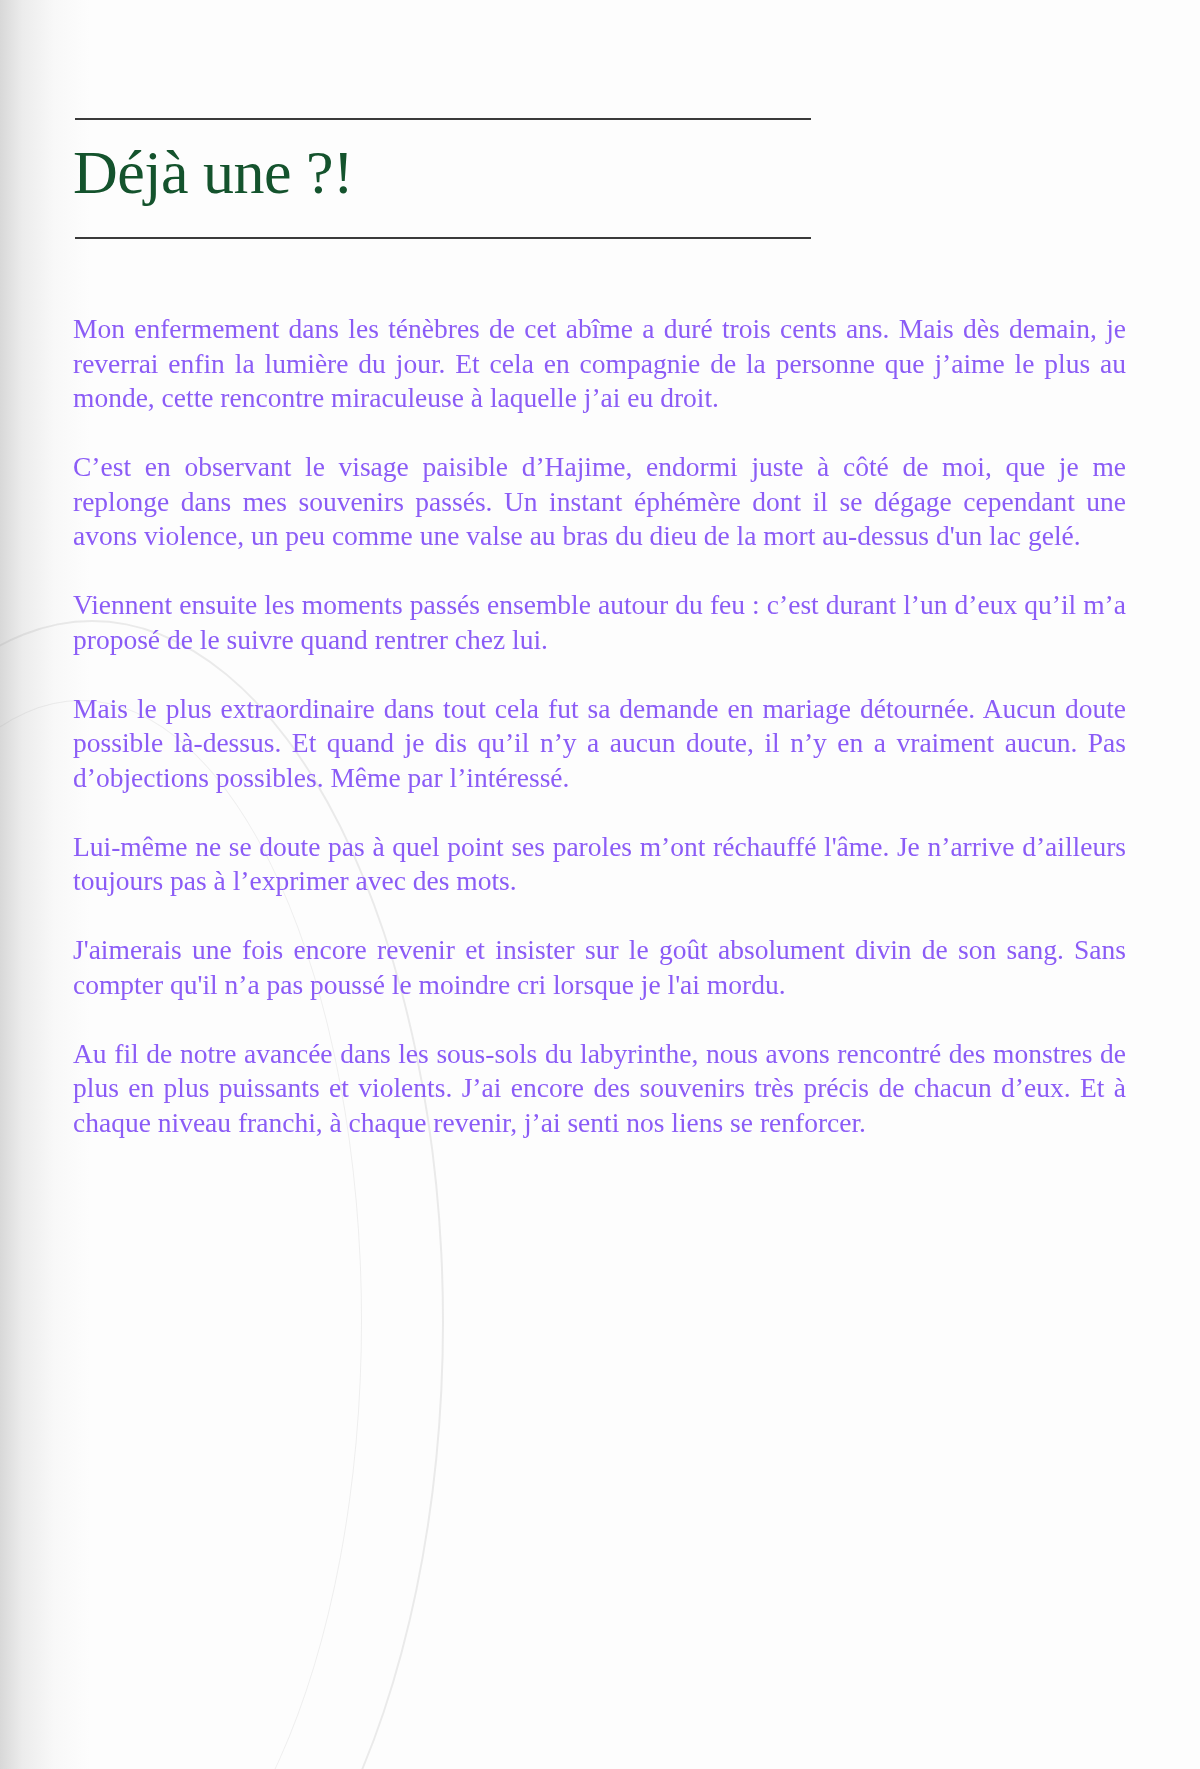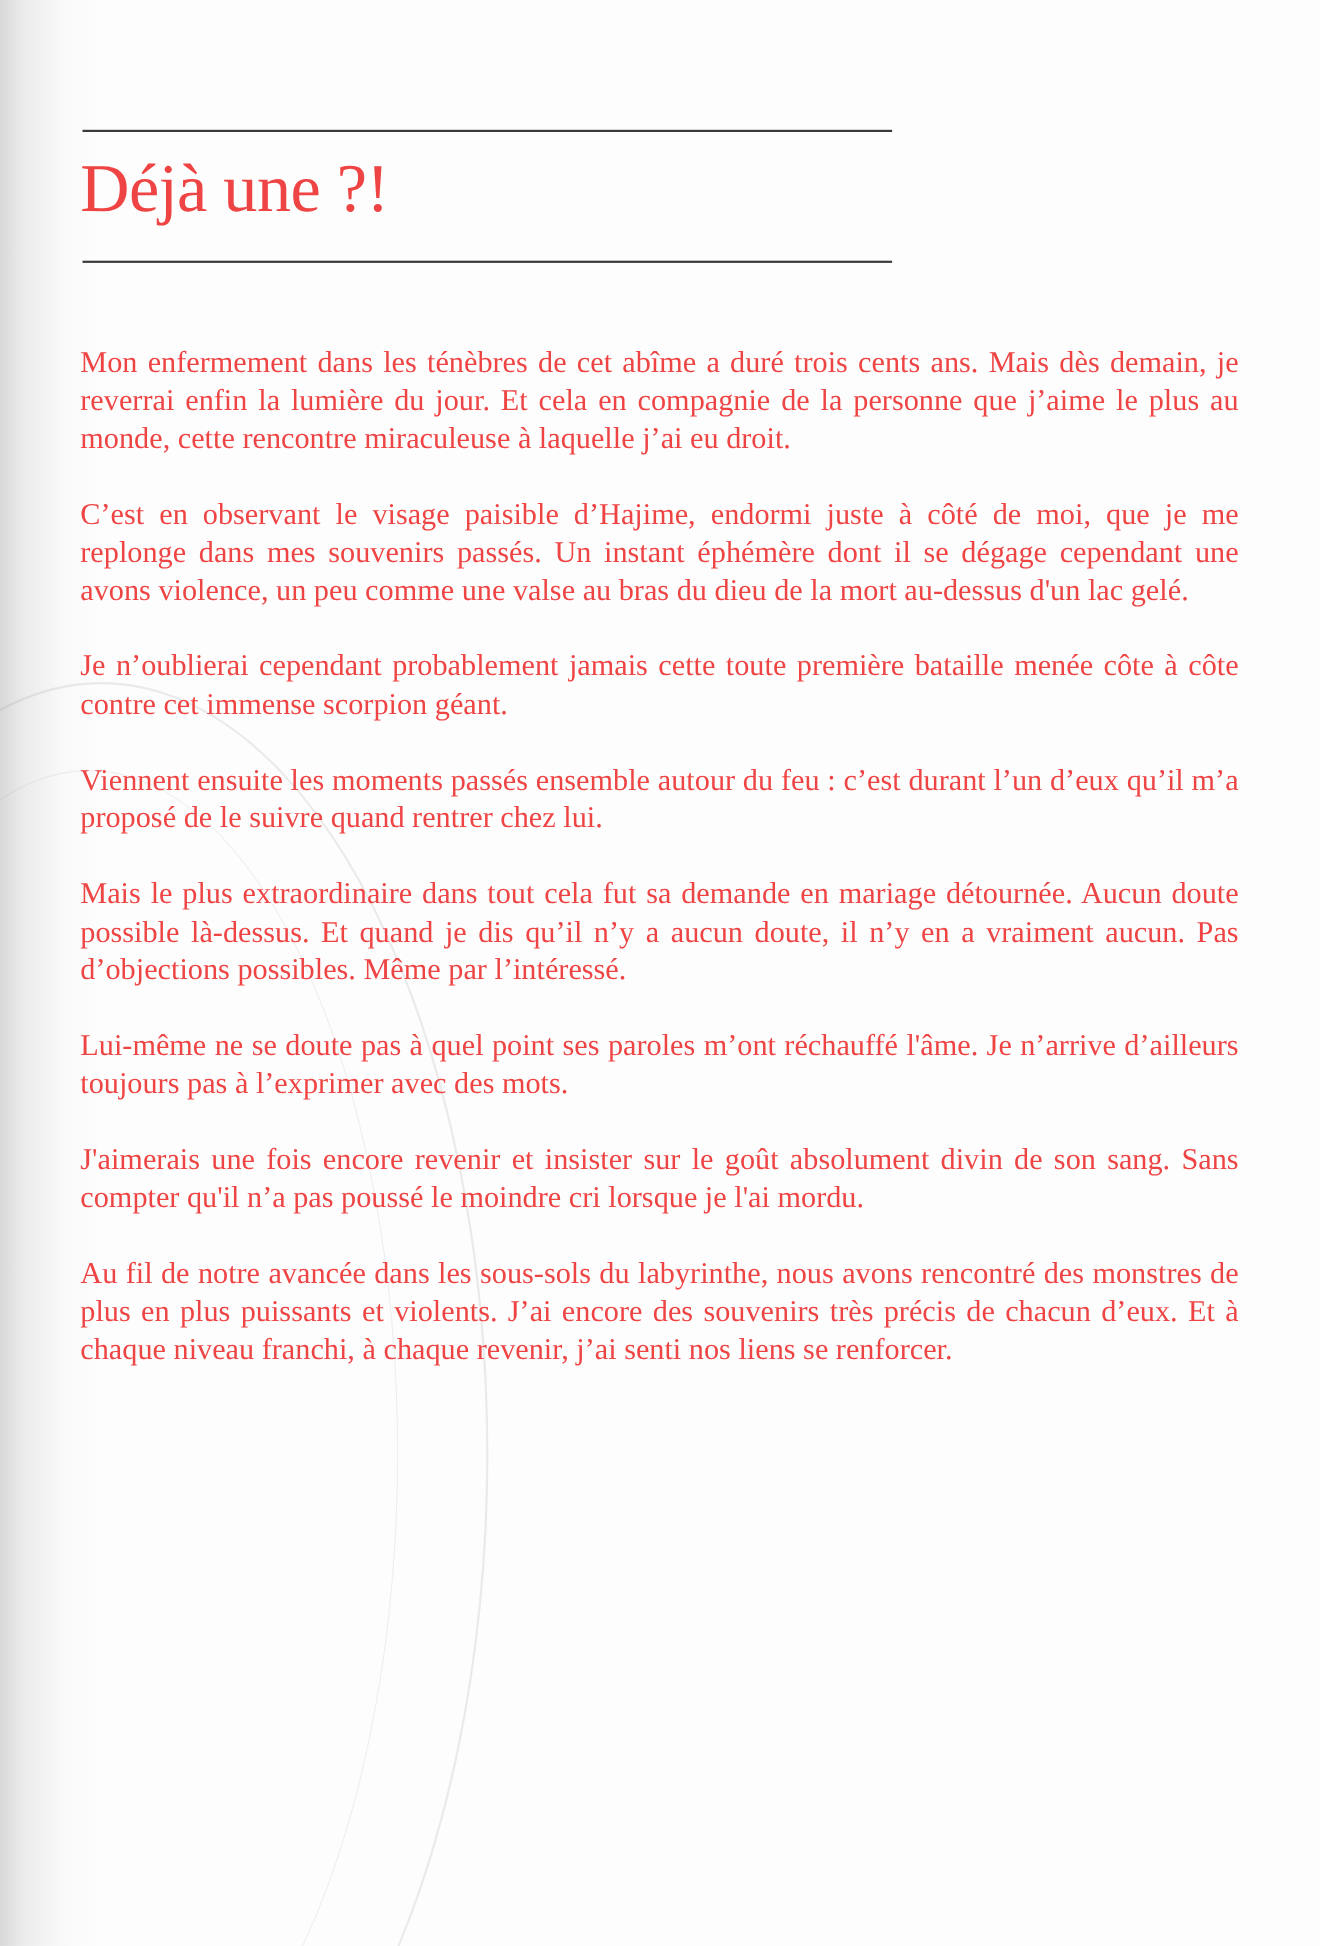--- a/index.html
+++ b/index.html
@@ -50,32 +50,32 @@
     .rule.bottom { top: 237px; }
     .title {
       position: absolute;
       top: 132px;
       left: 0;
       margin: 0;
       font-family: "Liberation Serif", "DejaVu Serif", serif;
       font-weight: normal;
       font-size: 62px;
       line-height: 80px;
-      color: #ef4444;
+      color: #14532d;
       letter-spacing: -0.5px;
     }
     .body {
       position: absolute;
       top: 312px;
       left: 0;
       width: 1053px;
       font-family: "Liberation Serif", "DejaVu Serif", serif;
       font-size: 27.5px;
       line-height: 34.5px;
-      color: #ef4444;
+      color: #8b5cf6;
     }
     .body p {
       margin: 0 0 34.5px 0;
       text-align: justify;
       text-align-last: left;
     }
   </style>
 </head>
 <body>
 
@@ -84,20 +84,19 @@
 <div class="bleed two"></div>
 
 <div class="page">
   <div class="rule top"></div>
   <h1 class="title">Déjà une ?!</h1>
   <div class="rule bottom"></div>
 
   <div class="body">
     <p>Mon enfermement dans les ténèbres de cet abîme a duré trois cents ans. Mais dès demain, je reverrai enfin la lumière du jour. Et cela en compagnie de la personne que j’aime le plus au monde, cette rencontre miraculeuse à laquelle j’ai eu droit.</p>
     <p>C’est en observant le visage paisible d’Hajime, endormi juste à côté de moi, que je me replonge dans mes souvenirs passés. Un instant éphémère dont il se dégage cependant une avons violence, un peu comme une valse au bras du dieu de la mort au-dessus d'un lac gelé.</p>
-    <p>Je n’oublierai cependant probablement jamais cette toute première bataille menée côte à côte contre cet immense scorpion géant.</p>
     <p>Viennent ensuite les moments passés ensemble autour du feu : c’est durant l’un d’eux qu’il m’a proposé de le suivre quand rentrer chez lui.</p>
     <p>Mais le plus extraordinaire dans tout cela fut sa demande en mariage détournée. Aucun doute possible là-dessus. Et quand je dis qu’il n’y a aucun doute, il n’y en a vraiment aucun. Pas d’objections possibles. Même par l’intéressé.</p>
     <p>Lui-même ne se doute pas à quel point ses paroles m’ont réchauffé l'âme. Je n’arrive d’ailleurs toujours pas à l’exprimer avec des mots.</p>
     <p>J'aimerais une fois encore revenir et insister sur le goût absolument divin de son sang. Sans compter qu'il n’a pas poussé le moindre cri lorsque je l'ai mordu.</p>
     <p>Au fil de notre avancée dans les sous-sols du labyrinthe, nous avons rencontré des monstres de plus en plus puissants et violents. J’ai encore des souvenirs très précis de chacun d’eux. Et à chaque niveau franchi, à chaque revenir, j’ai senti nos liens se renforcer.</p>
   </div>
 </div>
 
 </body></html>

